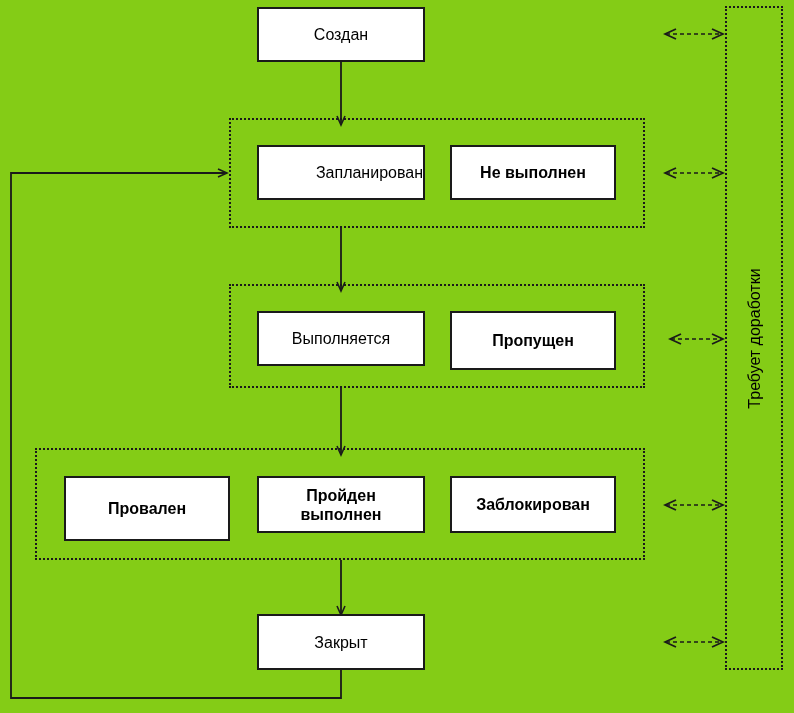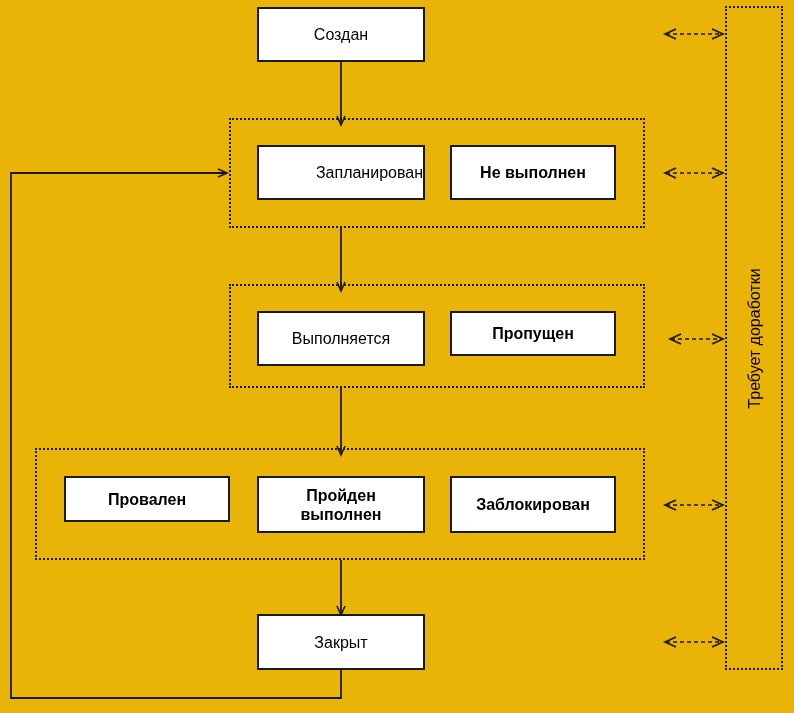--- a/index.html
+++ b/index.html
@@ -8,21 +8,21 @@
     background: #ffffff;
   }
   body {
     font-family: "Liberation Sans", sans-serif;
     color: #000000;
   }
   #diagram-root {
     position: relative;
     width: 794px;
     height: 713px;
-    background: #eab308;
+    background: #84cc16;
     overflow: hidden;
   }
   #diagram-svg {
     position: absolute;
     left: 0;
     top: 0;
     width: 794px;
     height: 713px;
   }
   .node-box {
@@ -119,25 +119,25 @@
   </div>
 
   <div class="node-box" style="left:257px; top:311px; width:168px; height:55px;">
     <span class="node-label">Выполняется</span>
   </div>
 
   <div class="node-box bold" style="left:450px; top:145px; width:166px; height:55px;">
     <span class="node-label">Не выполнен</span>
   </div>
 
-  <div class="node-box bold" style="left:450px; top:311px; width:166px; height:45px;">
+  <div class="node-box bold" style="left:450px; top:311px; width:166px; height:59px;">
     <span class="node-label">Пропущен</span>
   </div>
 
-  <div class="node-box bold" style="left:64px; top:476px; width:166px; height:46px;text-align:center;">
+  <div class="node-box bold" style="left:64px; top:476px; width:166px; height:65px;text-align:center;">
     <span class="node-label">Провален</span>
   </div>
 
   <div class="node-box bold" style="left:257px; top:476px; width:168px; height:57px;">
     <span class="node-label">Пройден
 выполнен</span>
   </div>
 
   <div class="node-box" style="left:257px; top:614px; width:168px; height:56px;">
     <span class="node-label">Закрыт</span>

